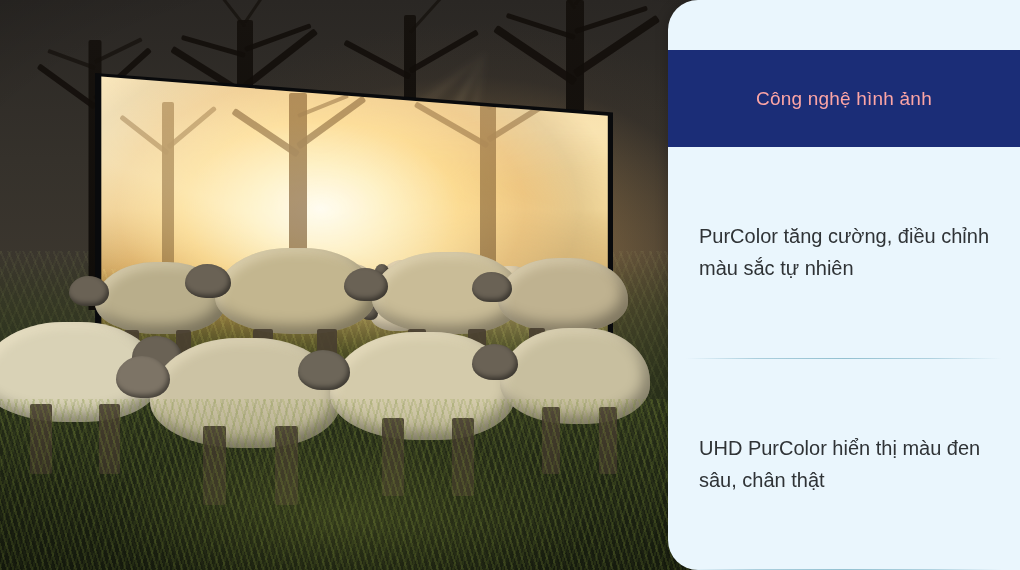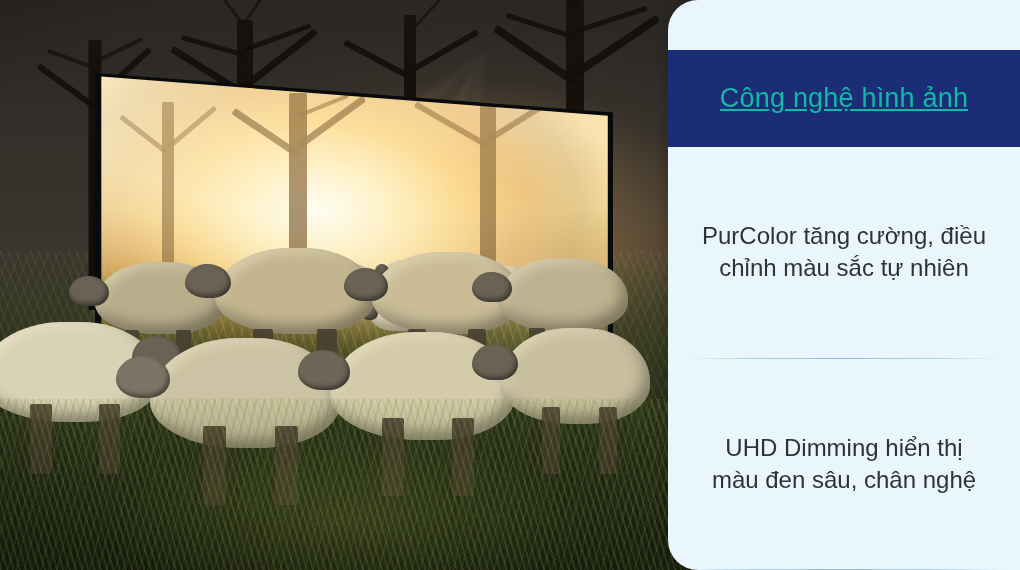--- a/index.html
+++ b/index.html
@@ -241,47 +241,46 @@
     position: absolute;
     left: 0; top: 50px;
     width: 100%;
     height: 97px;
     background: #1b2d77;
     display: flex;
     align-items: center;
     justify-content: center;
   }
   .panel-title {
-    color: #14b8a6;
-    font-size: 27px;
+    color: #fca5a5;
+    font-size: 19px;
     font-weight: 400;
     letter-spacing: 0.2px;
     white-space: nowrap;
-    text-decoration: underline;
   }
 
   .feature-list {
     position: absolute;
     left: 0; right: 0; top: 147px; bottom: 0;
     display: flex;
     flex-direction: column;
   }
   .feature {
     flex: 1 1 0;
     display: flex;
     align-items: center;
     justify-content: center;
     padding: 0 20px;
     box-sizing: border-box;
   }
   .feature-text {
     color: #2f3336;
-    font-size: 24px;
+    font-size: 20px;
     line-height: 32px;
-    text-align: center;
+    text-align: left;
     max-width: 290px;
   }
   .divider {
     height: 1px;
     flex: 0 0 1px;
     margin: 0 18px;
     background: linear-gradient(90deg,
       rgba(140,190,205,0) 0%,
       rgba(120,175,195,0.55) 22%,
       rgba(110,170,190,0.7) 50%,
@@ -451,19 +450,19 @@
     <div class="panel-banner">
       <span class="panel-title">Công nghệ hình ảnh</span>
     </div>
 
     <div class="feature-list">
       <div class="feature">
         <span class="feature-text">PurColor tăng cường, điều chỉnh màu sắc tự nhiên</span>
       </div>
       <div class="divider"></div>
       <div class="feature">
-        <span class="feature-text">UHD Dimming hiển thị màu đen sâu, chân nghệ</span>
+        <span class="feature-text">UHD PurColor hiển thị màu đen sâu, chân thật</span>
       </div>
       <div class="divider"></div>
     </div>
   </div>
 
 </div>
 
 </body></html>

